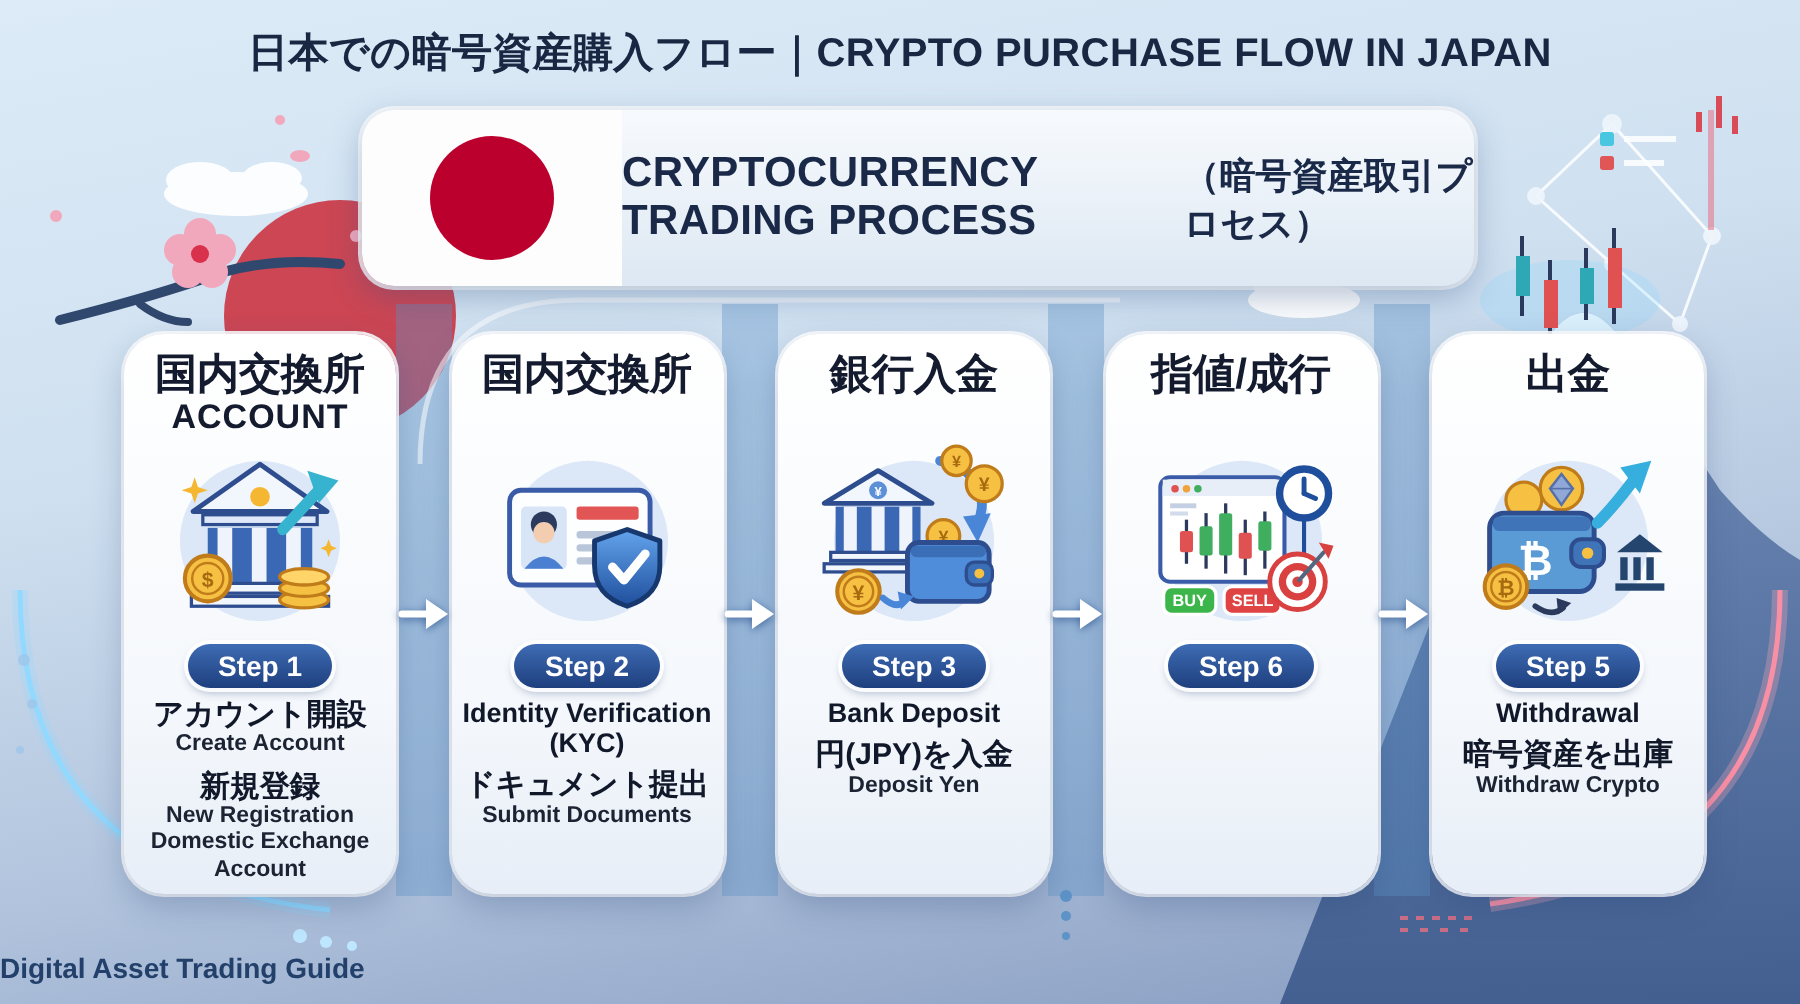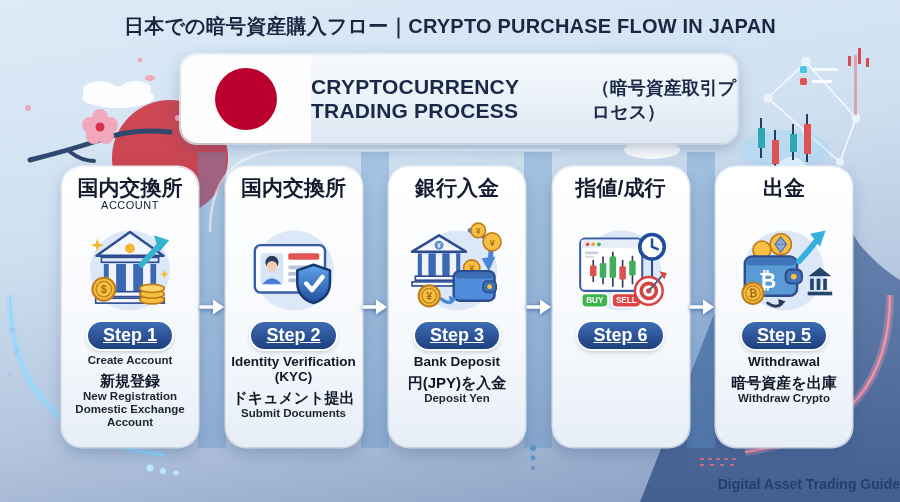--- a/index.html
+++ b/index.html
@@ -22,31 +22,31 @@
   .banner-subtitle{font-size:18px;font-weight:800;margin-top:2px;}
   .cards{position:absolute;left:62px;top:167px;width:790px;height:280px;display:flex;}
   .card{flex:0 0 136px;width:136px;box-sizing:border-box;border-radius:20px;
     background:linear-gradient(180deg,#ffffff 0%,#f5f8fc 65%,#e7eef7 100%);
     box-shadow:0 6px 16px rgba(40,70,120,.28),0 0 0 1.5px rgba(255,255,255,.9);
     display:flex;flex-direction:column;align-items:center;padding:10px 3px 6px;}
   .arrow-cell{flex:0 0 27.5px;display:flex;align-items:center;justify-content:center;}
   .flow-arrow{filter:drop-shadow(0 1px 2px rgba(40,80,140,.75));}
   .head-block{min-height:42px;display:flex;flex-direction:column;align-items:center;justify-content:flex-start;}
   .card-title-jp{font-size:21px;font-weight:800;color:#141b2e;line-height:1.08;}
-  .card-subtitle-en{font-size:11px;font-weight:400;color:#141b2e;letter-spacing:.5px;line-height:1.05;}
+  .card-subtitle-en{font-size:17px;font-weight:700;color:#141b2e;letter-spacing:.5px;line-height:1.05;}
   .icon-block{height:98px;display:flex;align-items:center;justify-content:center;}
-  .badge{background:linear-gradient(180deg,#3e6cb4,#1e3f7e);color:#fff;font-size:18px;font-weight:800;
+  .badge{background:linear-gradient(180deg,#3e6cb4,#1e3f7e);color:#fff;font-size:14px;font-weight:800;
     padding:3px 15px;border-radius:999px;margin:5px 0 5px;
-    box-shadow:0 0 0 2px rgba(255,255,255,.9),0 2px 5px rgba(30,60,110,.4);text-decoration:underline;}
+    box-shadow:0 0 0 2px rgba(255,255,255,.9),0 2px 5px rgba(30,60,110,.4);}
   .lines{display:flex;flex-direction:column;align-items:center;text-align:center;line-height:1.16;}
   .ln-jp{font-size:15px;font-weight:800;color:#10182a;}
   .ln-en-lg{font-size:13.5px;font-weight:800;color:#10182a;line-height:1.12;}
   .ln-en{font-size:11.5px;font-weight:600;color:#1c2333;}
   .mt{margin-top:5px;}
-  .footer{position:absolute;left:0;bottom:10px;width:100%;text-align:right;
+  .footer{position:absolute;left:0;bottom:10px;width:100%;text-align:left;
     font-size:14px;font-weight:700;color:#23406b;}
 </style>
 </head>
 <body>
 
 <svg id="bg-decor" width="900" height="502" viewBox="0 0 900 502">
   <defs>
     <linearGradient id="fujiGrad" x1="0" y1="0" x2="0" y2="1">
       <stop offset="0" stop-color="#6c87b4"></stop>
         <stop offset="1" stop-color="#3f5c8e"></stop>
@@ -188,20 +188,21 @@
         <circle cx="28" cy="86" r="9.5" fill="none" stroke="#c07c1b" stroke-width="1.5"></circle>
         <text x="28" y="91" text-anchor="middle" font-size="13" font-weight="bold" fill="#a86a10">$</text>
         <path d="M74 56 L96 32" stroke="#35b3cf" stroke-width="7" stroke-linecap="round" fill="none"></path>
         <polygon points="89,20 108,26 96,40" fill="#35b3cf"></polygon>
         <polygon points="20,24 22,30 28,32 22,34 20,40 18,34 12,32 18,30" fill="#f5b731"></polygon>
         <polygon points="102,62 103.5,66 107,67.5 103.5,69 102,73 100.5,69 97,67.5 100.5,66" fill="#f5b731"></polygon>
       </svg>
     </div>
     <div class="badge">Step 1</div>
     <div class="lines">
+      <div class="ln-jp">アカウント開設</div>
       <div class="ln-en">Create Account</div>
       <div class="ln-jp mt">新規登録</div>
       <div class="ln-en">New Registration</div>
       <div class="ln-en">Domestic Exchange Account</div>
     </div>
   </div>
 
   <div class="arrow-cell">
     <svg class="flow-arrow" width="26" height="18" viewBox="0 0 26 18">
       <path d="M2 9 H16" stroke="#ffffff" stroke-width="3.5" stroke-linecap="round"></path>

